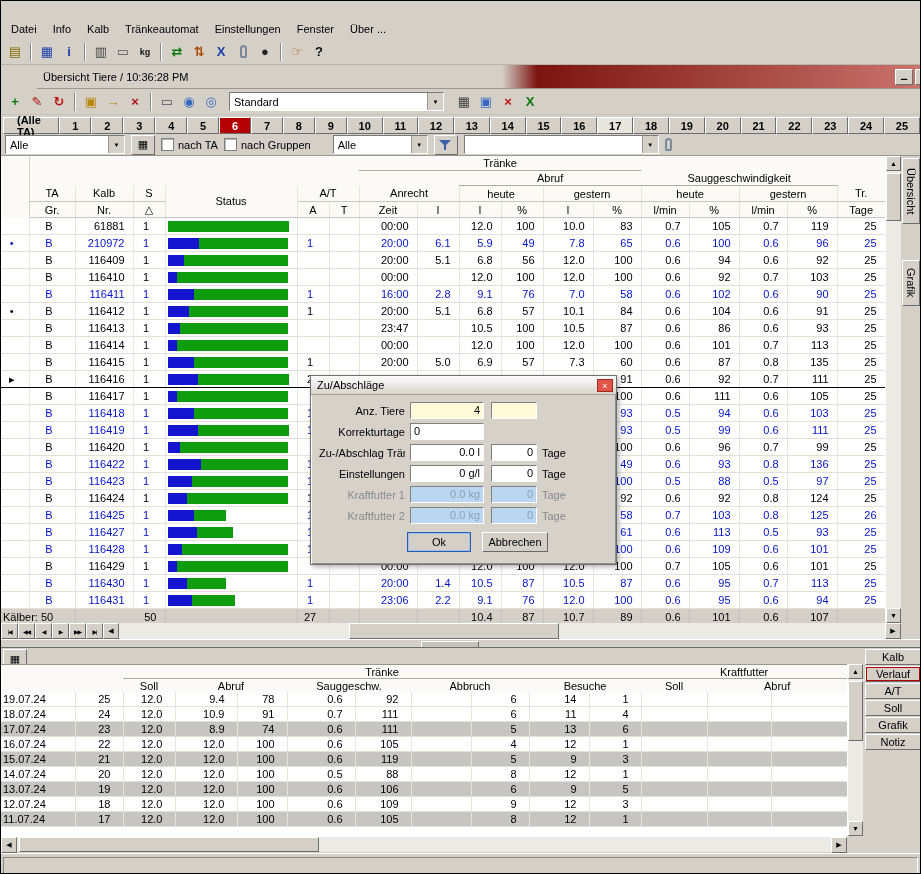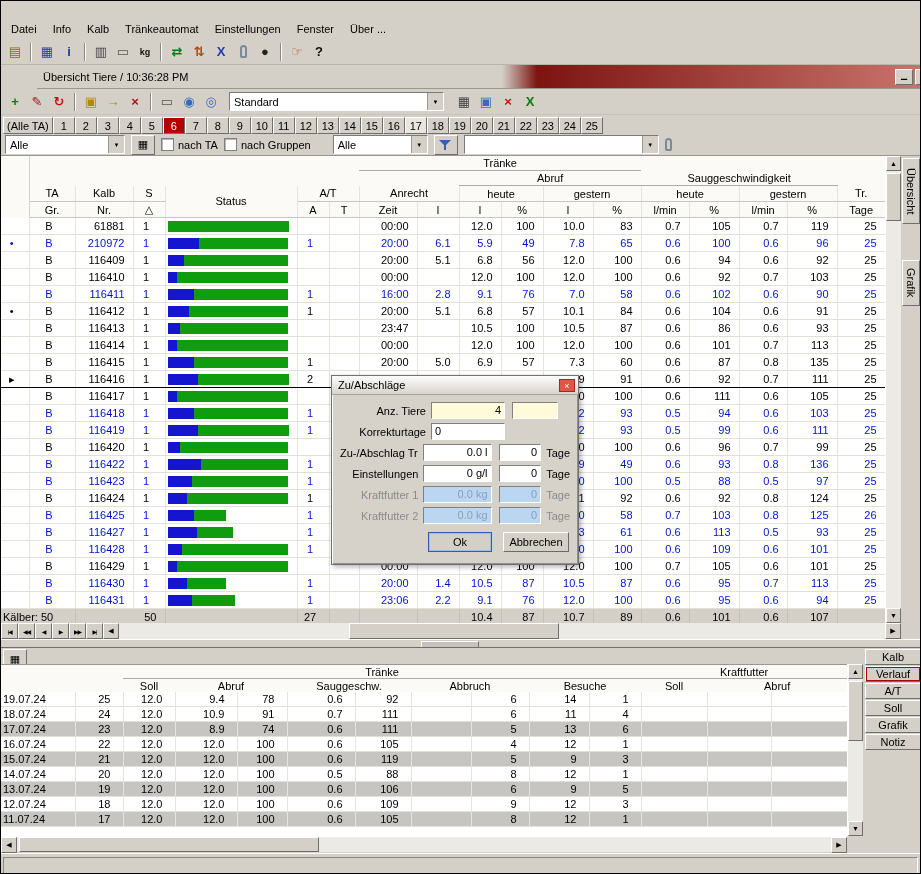--- a/index.html
+++ b/index.html
@@ -23,21 +23,21 @@
   .mdibtns{position:absolute;right:3px;top:4px;display:flex;gap:2px;}
   .mdibtn{width:16px;height:14px;background:#d4d0c8;border:1px solid;border-color:#fff #6e6e6e #6e6e6e #fff;
     font-size:8px;line-height:12px;text-align:center;}
   .combo{display:inline-flex;height:19px;background:#fff;border:1px solid;border-color:#7a7a7a #fff #fff #7a7a7a;
     box-sizing:border-box;align-items:center;}
   .combo-text{flex:1;padding:0 4px;white-space:nowrap;overflow:hidden;}
   .combo-btn{width:15px;align-self:stretch;background:#d4d0c8;border-left:1px solid #9a978f;font-size:6px;
     display:flex;align-items:center;justify-content:center;}
   .tabstrip{position:absolute;left:0;top:114px;width:100%;height:19px;display:flex;align-items:flex-end;padding-left:2px;box-sizing:border-box;}
   .tab{height:17px;min-width:22px;box-sizing:border-box;border:1px solid;border-color:#fff #6e6e6e #6e6e6e #fff;
-    background:#d4d0c8;display:flex;align-items:center;justify-content:center;padding:0 3px;}
+    background:#d4d0c8;display:flex;align-items:center;justify-content:center;padding:0 13px;font-weight:bold;}
   .tab.red{background:#b40000;color:#fff;}
   .tab.active{background:#e9e6df;}
   .filterbar{position:absolute;left:0;top:133px;width:100%;height:22px;display:flex;align-items:center;
     padding-left:4px;box-sizing:border-box;gap:6px;border-bottom:1px solid #9a978f;}
   .iconbtn{width:22px;height:18px;background:#d4d0c8;border:1px solid;border-color:#fff #6e6e6e #6e6e6e #fff;
     display:flex;align-items:center;justify-content:center;font-size:11px;}
   .chkwrap{display:flex;align-items:center;gap:4px;}
   .cb{width:11px;height:11px;background:#fff;border:1px solid #808080;box-shadow:inset 1px 1px 0 #b8b8b8;}
   .funnel{position:relative;width:13px;height:12px;}
   .funnel::before{content:"";position:absolute;left:0;top:1px;border-left:6px solid transparent;border-right:6px solid transparent;border-top:6px solid #3a5fae;}
@@ -100,21 +100,21 @@
   .bottomtable tr.gray td{background:#c7c5c1;}
   .bp-vscroll{left:846px;top:16px;height:172px;}
   #bp-buttons{position:absolute;left:864px;top:1px;width:56px;display:flex;flex-direction:column;gap:1px;}
   .sidebtn{height:16px;background:#d4d0c8;border:1px solid;border-color:#fff #6e6e6e #6e6e6e #fff;
     display:flex;align-items:center;justify-content:center;box-sizing:border-box;}
   .sidebtn.sel{outline:1px solid #b00000;outline-offset:-2px;}
   .bp-hscroll{position:absolute;left:0;top:189px;width:846px;height:15px;background:#eceae4;display:flex;}
   .statusbar{position:absolute;left:0;top:852px;width:100%;height:21px;background:#d4d0c8;border-top:1px solid #fff;}
   .status-panel{position:absolute;left:2px;right:2px;top:3px;height:15px;border:1px solid;border-color:#8a8880 #fff #fff #8a8880;}
   
-  .dialog{position:absolute;left:330px;top:374px;width:248px;height:190px;background:#d6d2ca;z-index:20;
+  .dialog{position:absolute;left:309px;top:374px;width:307px;height:190px;background:#d6d2ca;z-index:20;
     border:1px solid #707070;box-shadow:inset 1px 1px 0 #fff,inset -1px -1px 0 #909090,2px 2px 5px rgba(0,0,0,.3);box-sizing:border-box;}
   .dlg-title{height:18px;background:linear-gradient(#fdfdfd,#d8d4cc);border-bottom:1px solid #a8a49c;
     display:flex;align-items:center;padding-left:6px;}
   .dlg-close{position:absolute;top:3px;right:3px;width:16px;height:13px;background:#e25548;color:#fff;
     font-size:9px;line-height:12px;text-align:center;border:1px solid #9c2b20;box-sizing:border-box;}
   #dlg-body{padding-top:5px;}
   .dlg-row{display:flex;align-items:center;height:21px;padding:0 8px;}
   .dlg-label{width:86px;text-align:right;margin-right:5px;white-space:nowrap;overflow:hidden;}
   .lab-dis{color:#8a8a8a;}
   .f{height:17px;box-sizing:border-box;border:1px solid;border-color:#808080 #fff #fff #808080;background:#fff;

